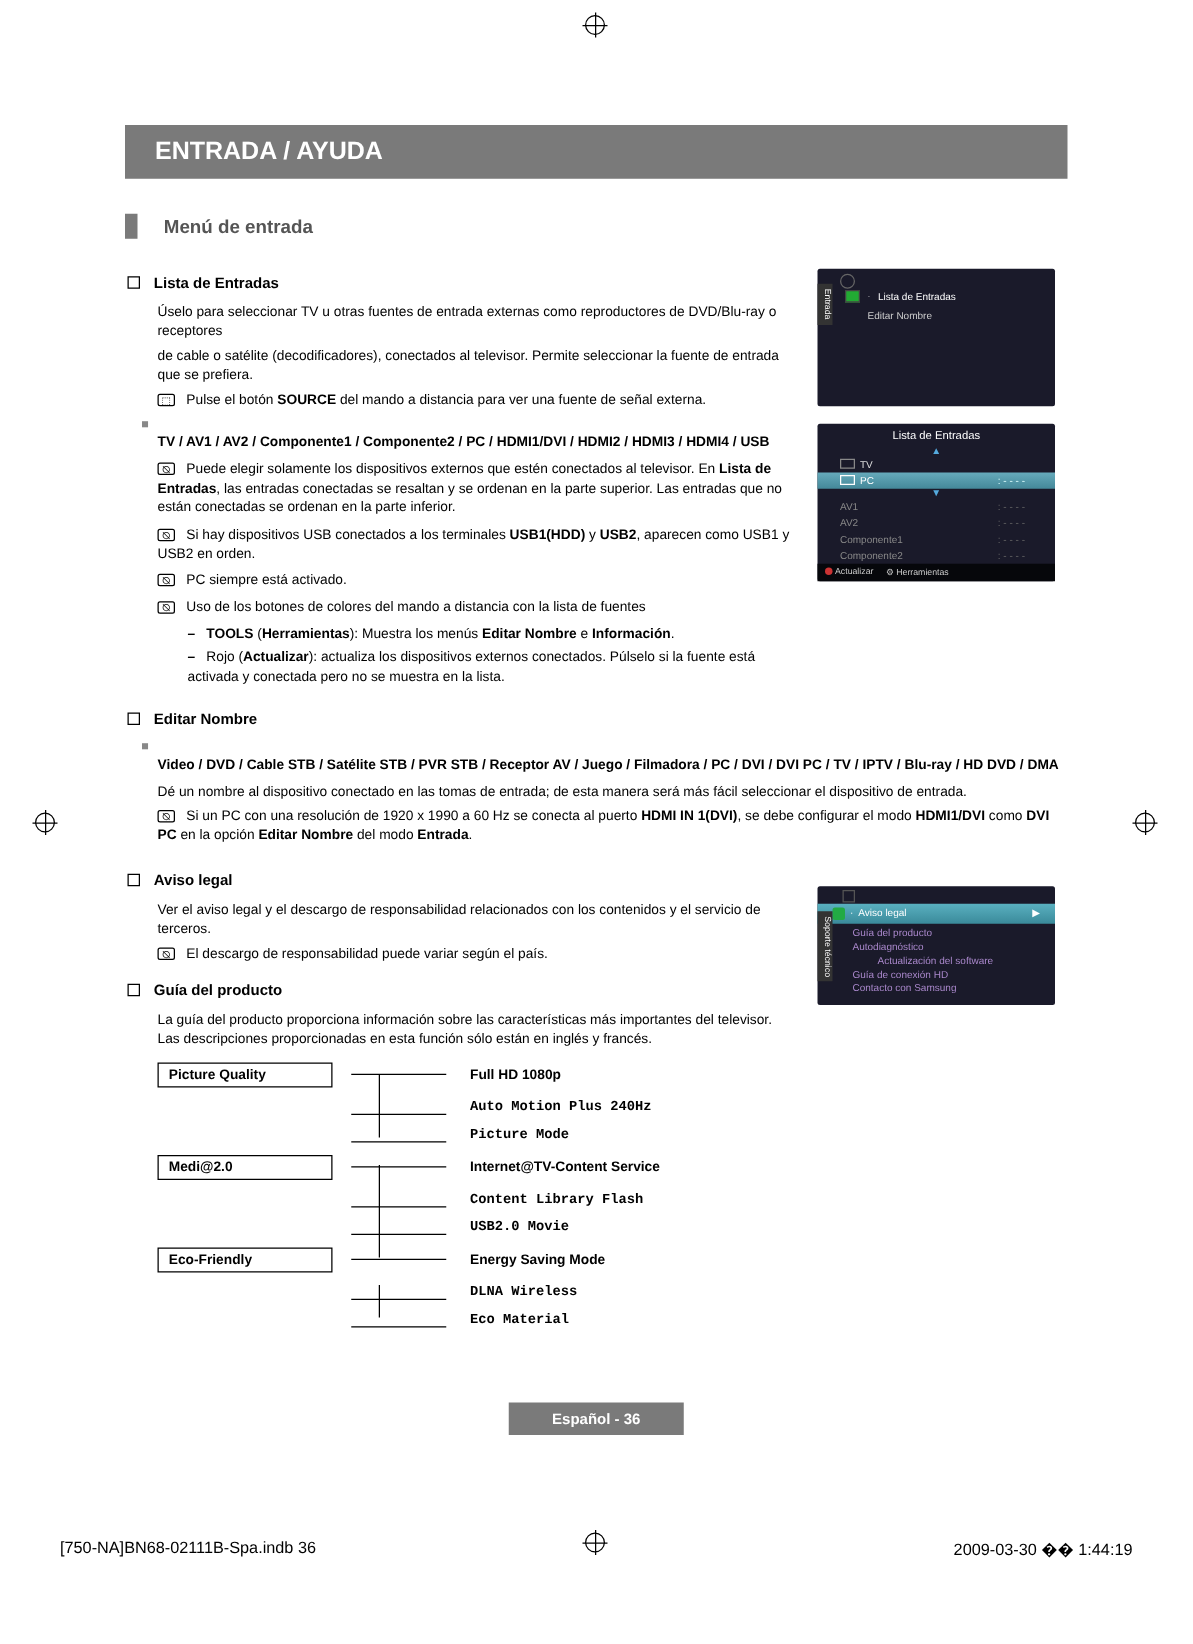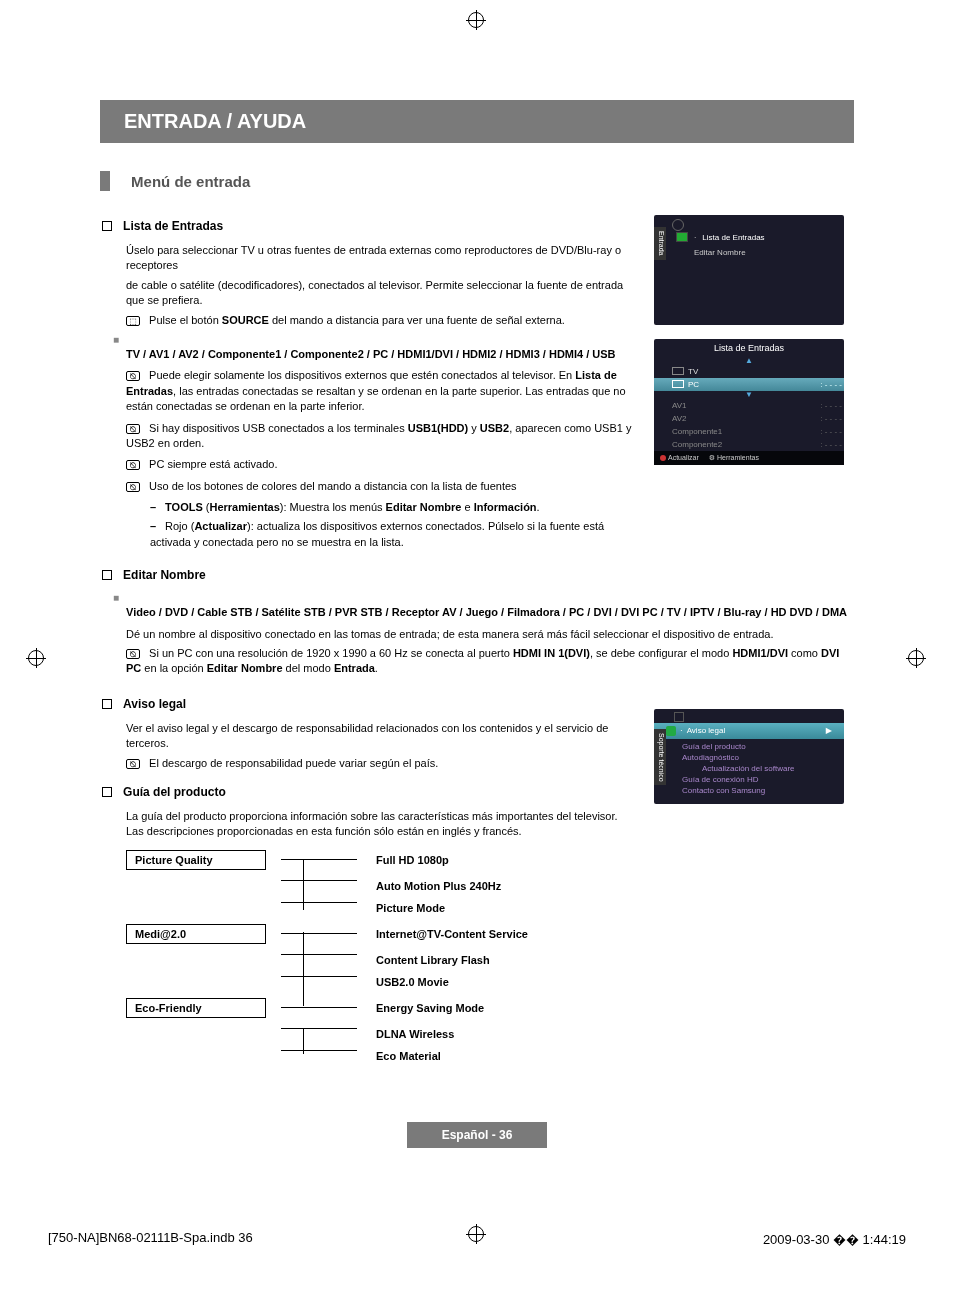--- a/index.html
+++ b/index.html
@@ -23,35 +23,35 @@
   .body-text { margin-left: 26px; line-height: 1.4; font-size: 11px; margin-bottom: 4px;}
   .point { margin-left: 26px; line-height: 1.4; font-size: 11px; margin-bottom: 6px; position: relative; }
   .point .icon { display: inline-block; width: 14px; height: 10px; border: 1px solid #000; border-radius: 2px; font-size: 8px; text-align: center; vertical-align: middle; margin-right: 6px; line-height:9px;}
   .gray-bullet { color: #888; font-size: 10px; margin-left: 13px; margin-bottom:2px;}
   .gray-bullet-body { margin-left: 26px; font-weight: bold; font-size:11px; margin-bottom:6px; line-height:1.4;}
   .dash-item { margin-left: 50px; line-height: 1.4; font-size: 11px; margin-bottom: 4px; }
   .dash-item .dash { display:inline-block; width:12px; font-weight:bold;}
   .screenshot { position: absolute; background: #1a1a2a; border-radius: 2px; font-size: 8px; color: #ccc; }
   .screenshot .tab { position: absolute; left: 0; top: 12px; background: #333; width: 12px; writing-mode: vertical-rl; font-size: 7px; padding: 4px 1px; color: #fff;}
   .screenshot .hd { text-align: center; color: #fff; padding: 4px; font-size:9px;}
-  .screenshot .list-row { display: flex; justify-content: space-between; padding: 2px 2px 2px 18px; font-size: 8px; color:#888;}
+  .screenshot .list-row { display: flex; justify-content: space-between; padding: 2px 24px 2px 18px; font-size: 8px; color:#888;}
   .screenshot .list-row span.name { flex:1;}
   .screenshot .list-row span.val { color:#666;}
   .screenshot .list-row.active { background: linear-gradient(#6ab, #489); color: #fff; }
   .screenshot .list-row.bright { color: #ddd; }
   .screenshot .list-row .icon-box { width:12px; height:8px; border:1px solid #888; margin-right:4px;}
   .screenshot .footer { background: #06070b; padding: 3px 6px; font-size: 7px; display:flex; gap:10px;}
   .screenshot .footer .dot { width:6px; height:6px; border-radius:50%; display:inline-block; vertical-align:middle; margin-right:2px;}
   .screenshot .arrow-up,.screenshot .arrow-down { text-align:center; color:#5ad; font-size:8px; line-height:1;}
   .screenshot .selected-row { background: linear-gradient(#5ab0c0,#3a8a9a); color:#fff; padding:3px 12px; display:flex; justify-content:space-between; align-items:center; font-size:8px;}
   .tree { margin-left: 26px; margin-top:10px; position: relative; }
   .tree-row { display: flex; align-items: center; margin-bottom: 10px; font-size:11px;gap:15px;}
   .tree-box { border: 1px solid #000; padding: 3px 8px; width: 140px; font-weight: bold; font-size:11px;}
   .tree-leaf { font-weight: bold; font-size:11px; margin-left:4px;}
-  .tree-leaf-row { margin-left:0; display:flex; align-items:flex-start;}
+  .tree-leaf-row { margin-left:0; display:flex; align-items:flex-end;font-family:Liberation Mono, monospace;}
   .tree-stub { width:140px; display:inline-block;}
   .vconn { position:absolute; border-left:1px solid #000; }
   .hconn { display:inline-block; border-bottom:1px solid #000; height:1px;}
   .page-foot { background:#7a7a7a; color:#fff; font-weight:bold; text-align:center; width:140px; margin:50px auto 0 auto; padding:6px 0; font-size:12px;}
   .print-meta { display:flex; justify-content:space-between; font-size:13px; color:#000; padding: 22px 48px 10px 48px;}
   .content-row { display:flex; gap:20px; }
   .content-main { flex:1; }
   .content-side { width: 200px; flex-shrink:0; }
   .screen1-row { display:flex; align-items:center; padding:3px 6px 3px 4px; gap:6px; font-size:8px;}
   .screen1-row .dot-arrow { color:#ccc; font-size:7px;}

